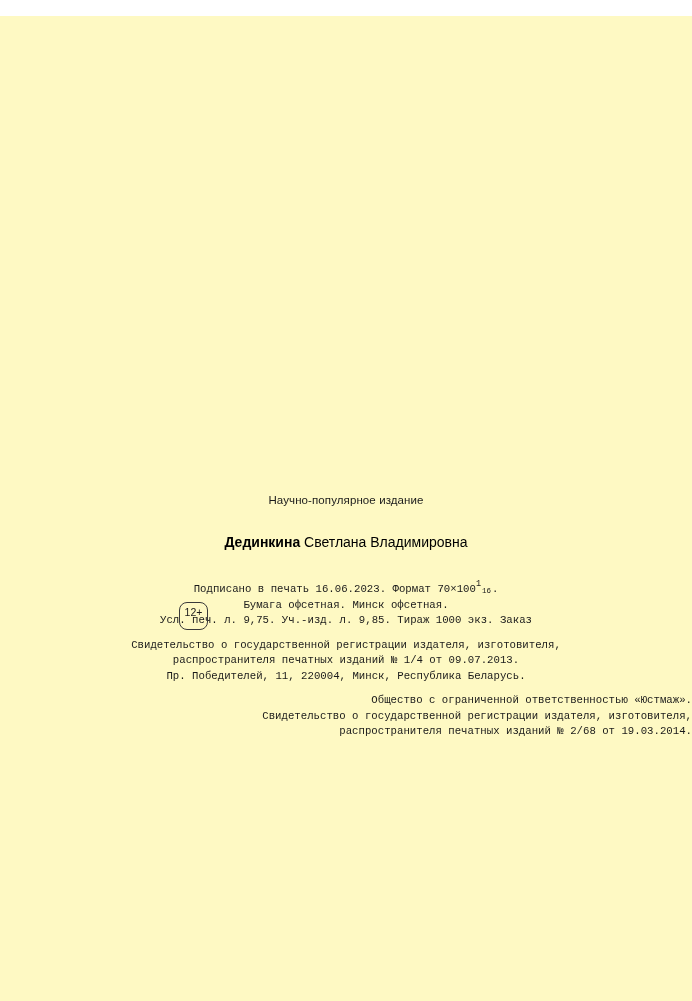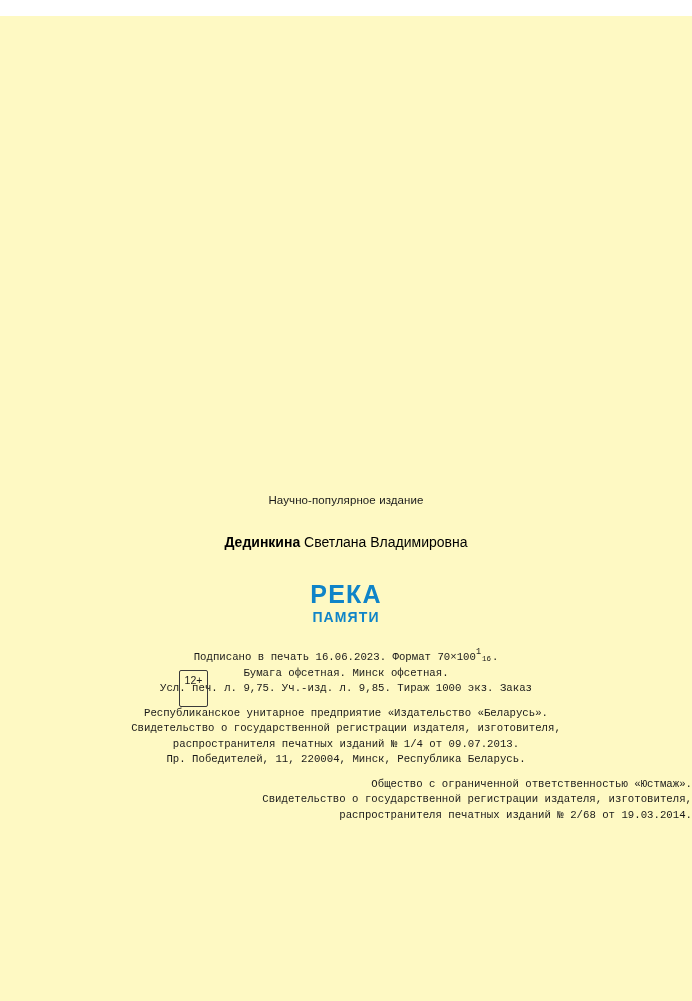--- a/index.html
+++ b/index.html
@@ -86,23 +86,23 @@
     left: 6px;
     top: 2px;
     font-size: 7.5px;
     text-align: center;
   }
   .age-badge {
     position: absolute;
     left: 179px;
     top: 20px;
     width: 29px;
-    height: 37px;
+    height: 28px;
     border: 1px solid #3a3a3a;
-    border-radius: 2px;
+    border-radius: 8px;
     font-size: 10.5px;
     line-height: 19px;
     text-align: center;
     color: #1a1a1a;
     box-sizing: border-box;
   }
   .gap-block {
     margin-top: 9px;
   }
   .gap-block2 {
@@ -119,38 +119,33 @@
 
     <div class="edition-type">Научно-популярное издание</div>
 
     <div class="authors">
       <div>
         <span class="surname">Дединкина</span>
         <span>Светлана Владимировна</span>
       </div>
     </div>
 
-    <div class="title-block">
-      <div class="title-main">РЕКА</div>
-      <div class="title-sub">ПАМЯТИ</div>
-    </div>
 
     <div class="imprint">
 
       <div class="age-badge">12+</div>
 
       <div class="line">
         <span>Подписано в печать 16.06.2023. Формат 70×100</span><span class="frac"><span class="num">1</span><span class="den">16</span></span><span>.</span>
       </div>
 
       <div class="line">Бумага офсетная. Минск офсетная.</div>
       <div class="line">Усл. печ. л. 9,75. Уч.-изд. л. 9,85. Тираж 1000 экз. Заказ</div>
 
       <div class="gap-block">
-        <div class="line">Республиканское унитарное предприятие «Издательство «Беларусь».</div>
         <div class="line">Свидетельство о государственной регистрации издателя, изготовителя,</div>
         <div class="line">распространителя печатных изданий № 1/4 от 09.07.2013.</div>
         <div class="line">Пр. Победителей, 11, 220004, Минск, Республика Беларусь.</div>
       </div>
 
       <div class="gap-block2">
         <div class="line">Общество с ограниченной ответственностью «Юстмаж».</div>
         <div class="line">Свидетельство о государственной регистрации издателя, изготовителя,</div>
         <div class="line">распространителя печатных изданий № 2/68 от 19.03.2014.</div>
       </div>

